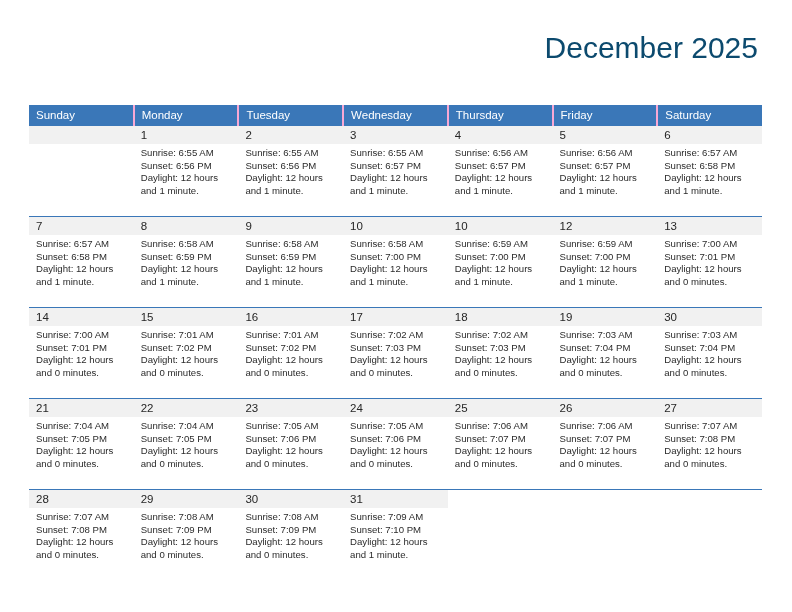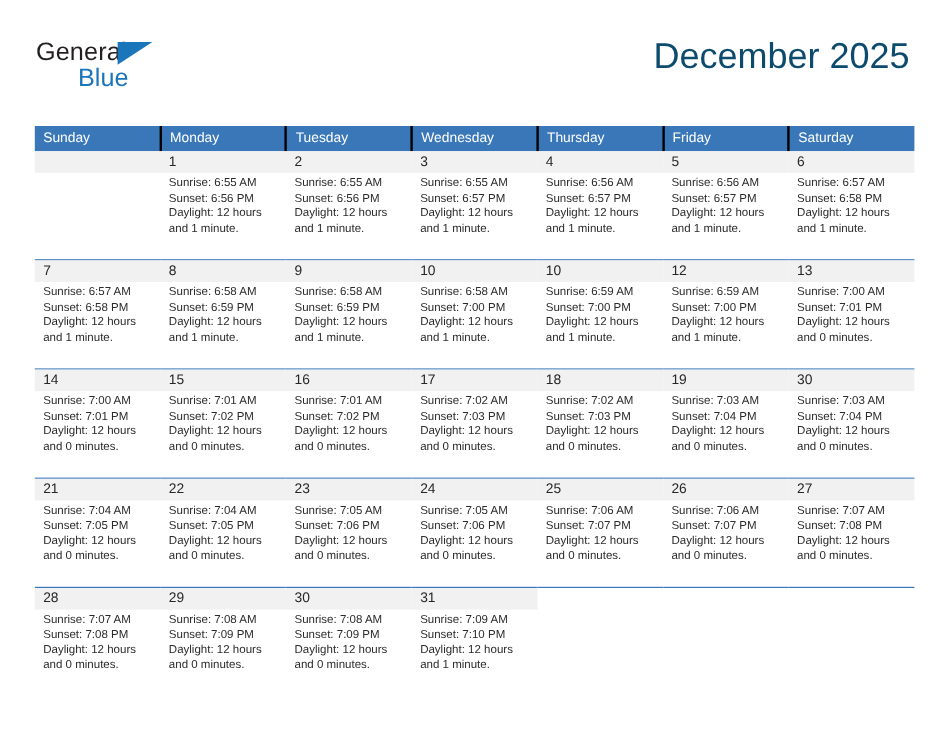--- a/index.html
+++ b/index.html
@@ -82,21 +82,21 @@
   .calendar col { width: 104.71px; }
 
   thead th {
     background: #3a77b8;
     color: #ffffff;
     font-size: 11.5px;
     font-weight: normal;
     text-align: left;
     padding: 4px 0 5px 7px;
     height: 20px;
-    border-right: 2px solid #000000;
+    border-right: 2px solid #f9a8d4;
     vertical-align: middle;
   }
   thead th:last-child { border-right: none; }
 
   tbody tr.week-row > td {
     vertical-align: top;
     padding: 0;
     border-top: 1px solid #3a77b8;
     height: 90px;
   }
@@ -123,25 +123,20 @@
   }
   .info div { white-space: nowrap; }
 </style>
 </head>
 <body>
 
 <div id="page">
 
   <div class="header">
 
-    <div class="logo">
-      <span class="logo-general">General</span>
-      <span class="logo-tri"></span>
-      <span class="logo-blue">Blue</span>
-    </div>
 
     <div class="title-block">
       <h1 class="cal-title">December 2025</h1>
     </div>
 
   </div>
 
   <table class="calendar">
     <colgroup>
       <col>

